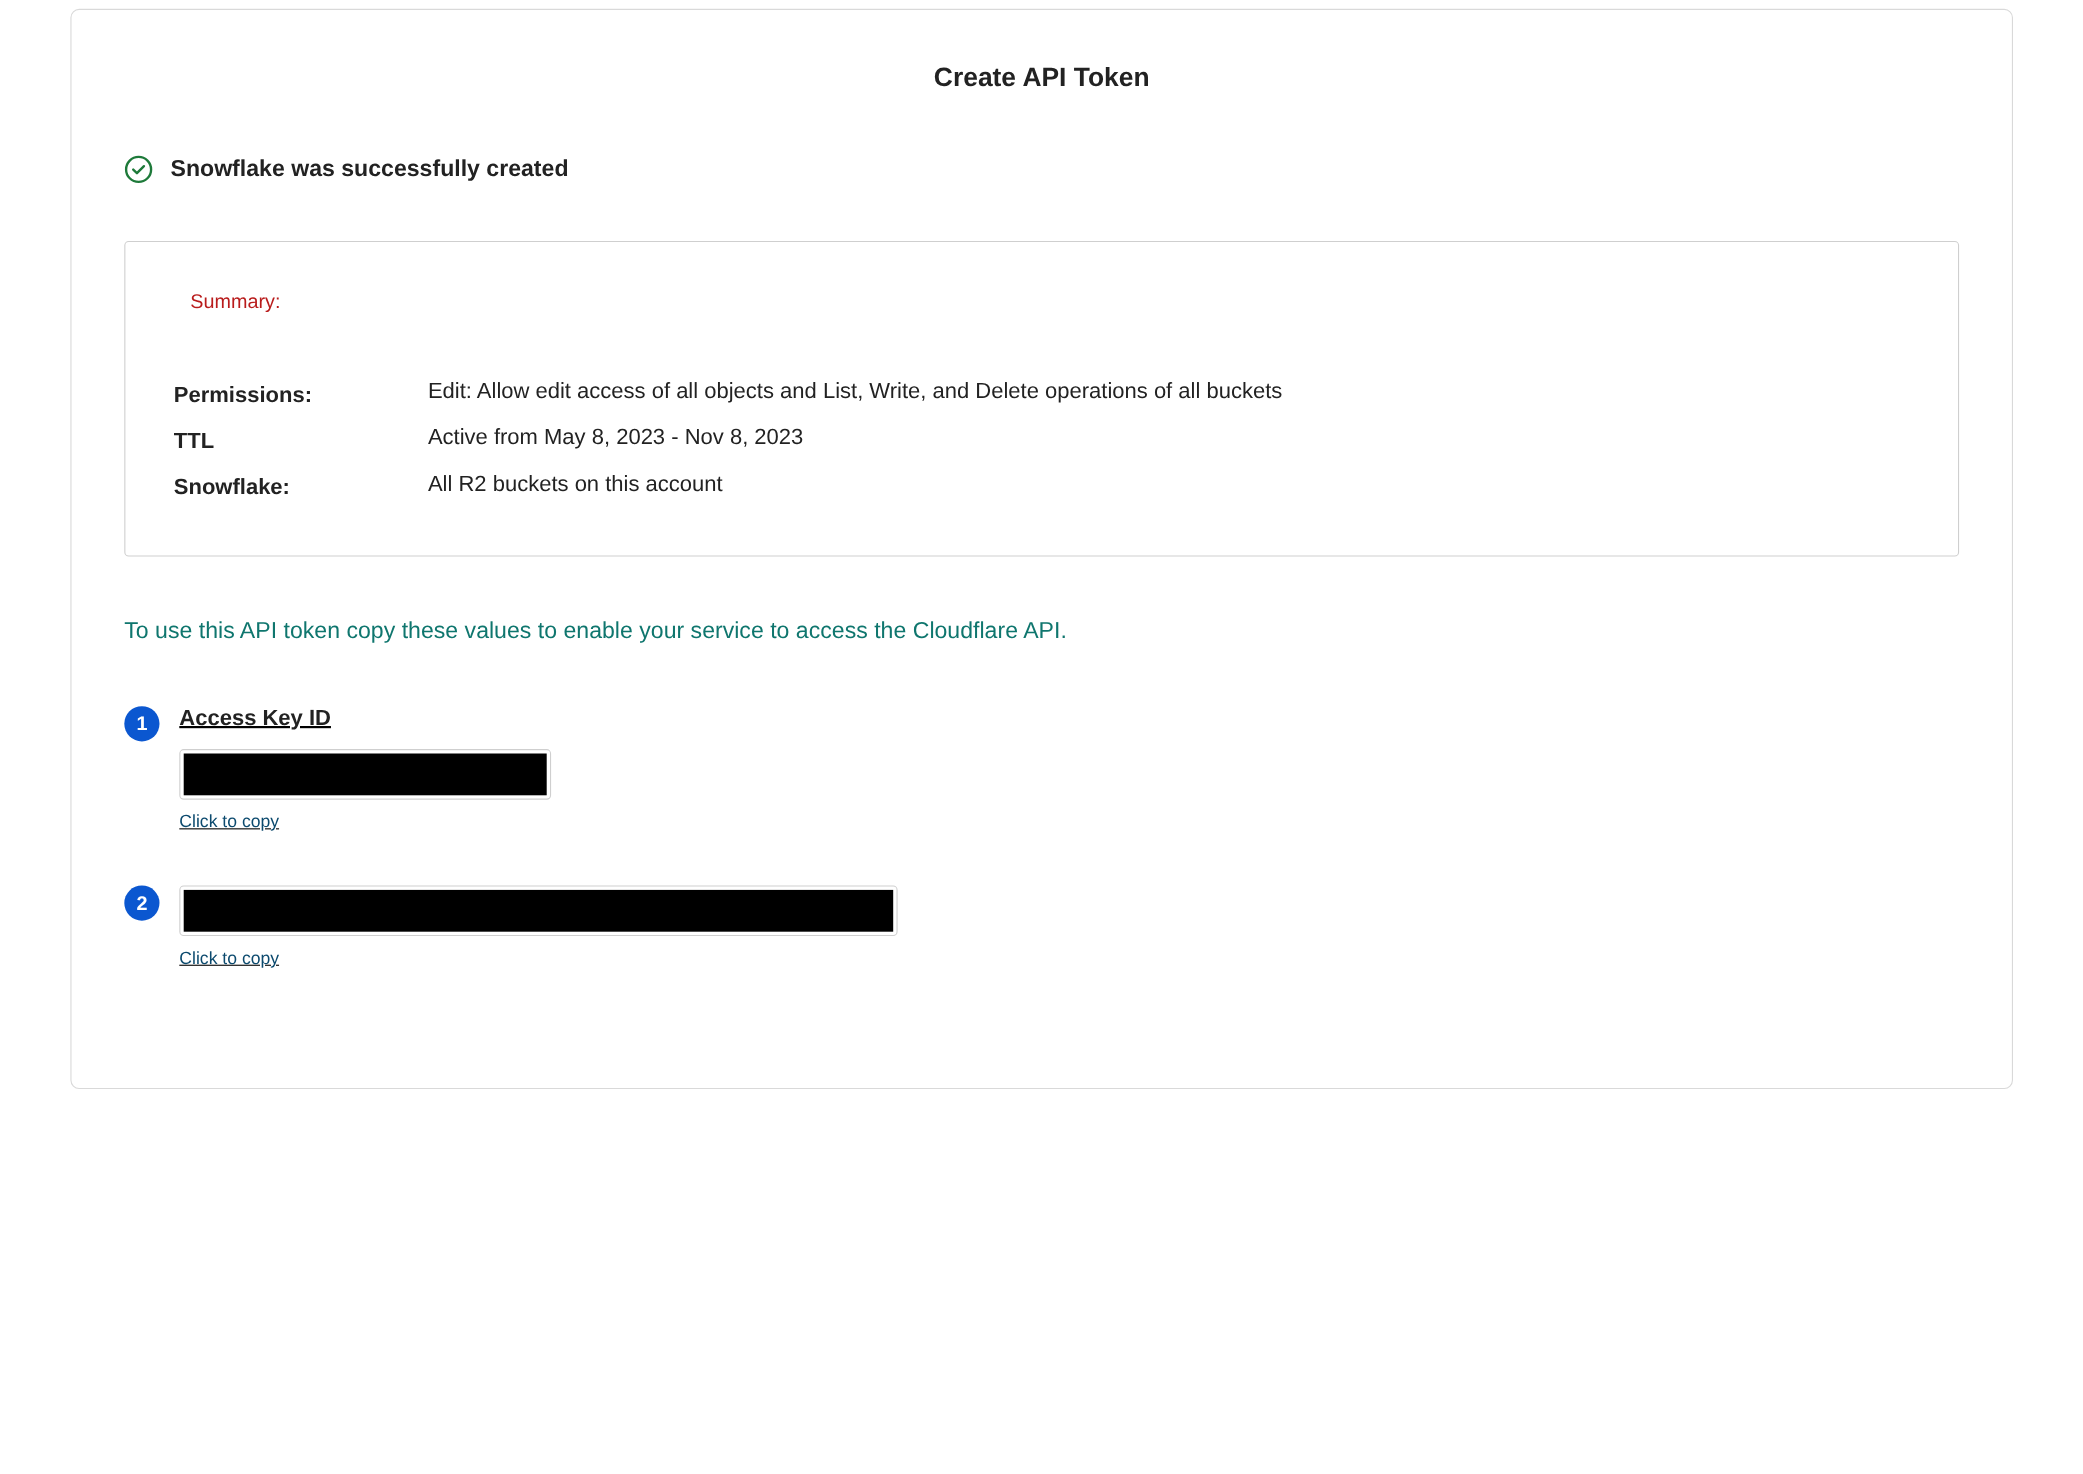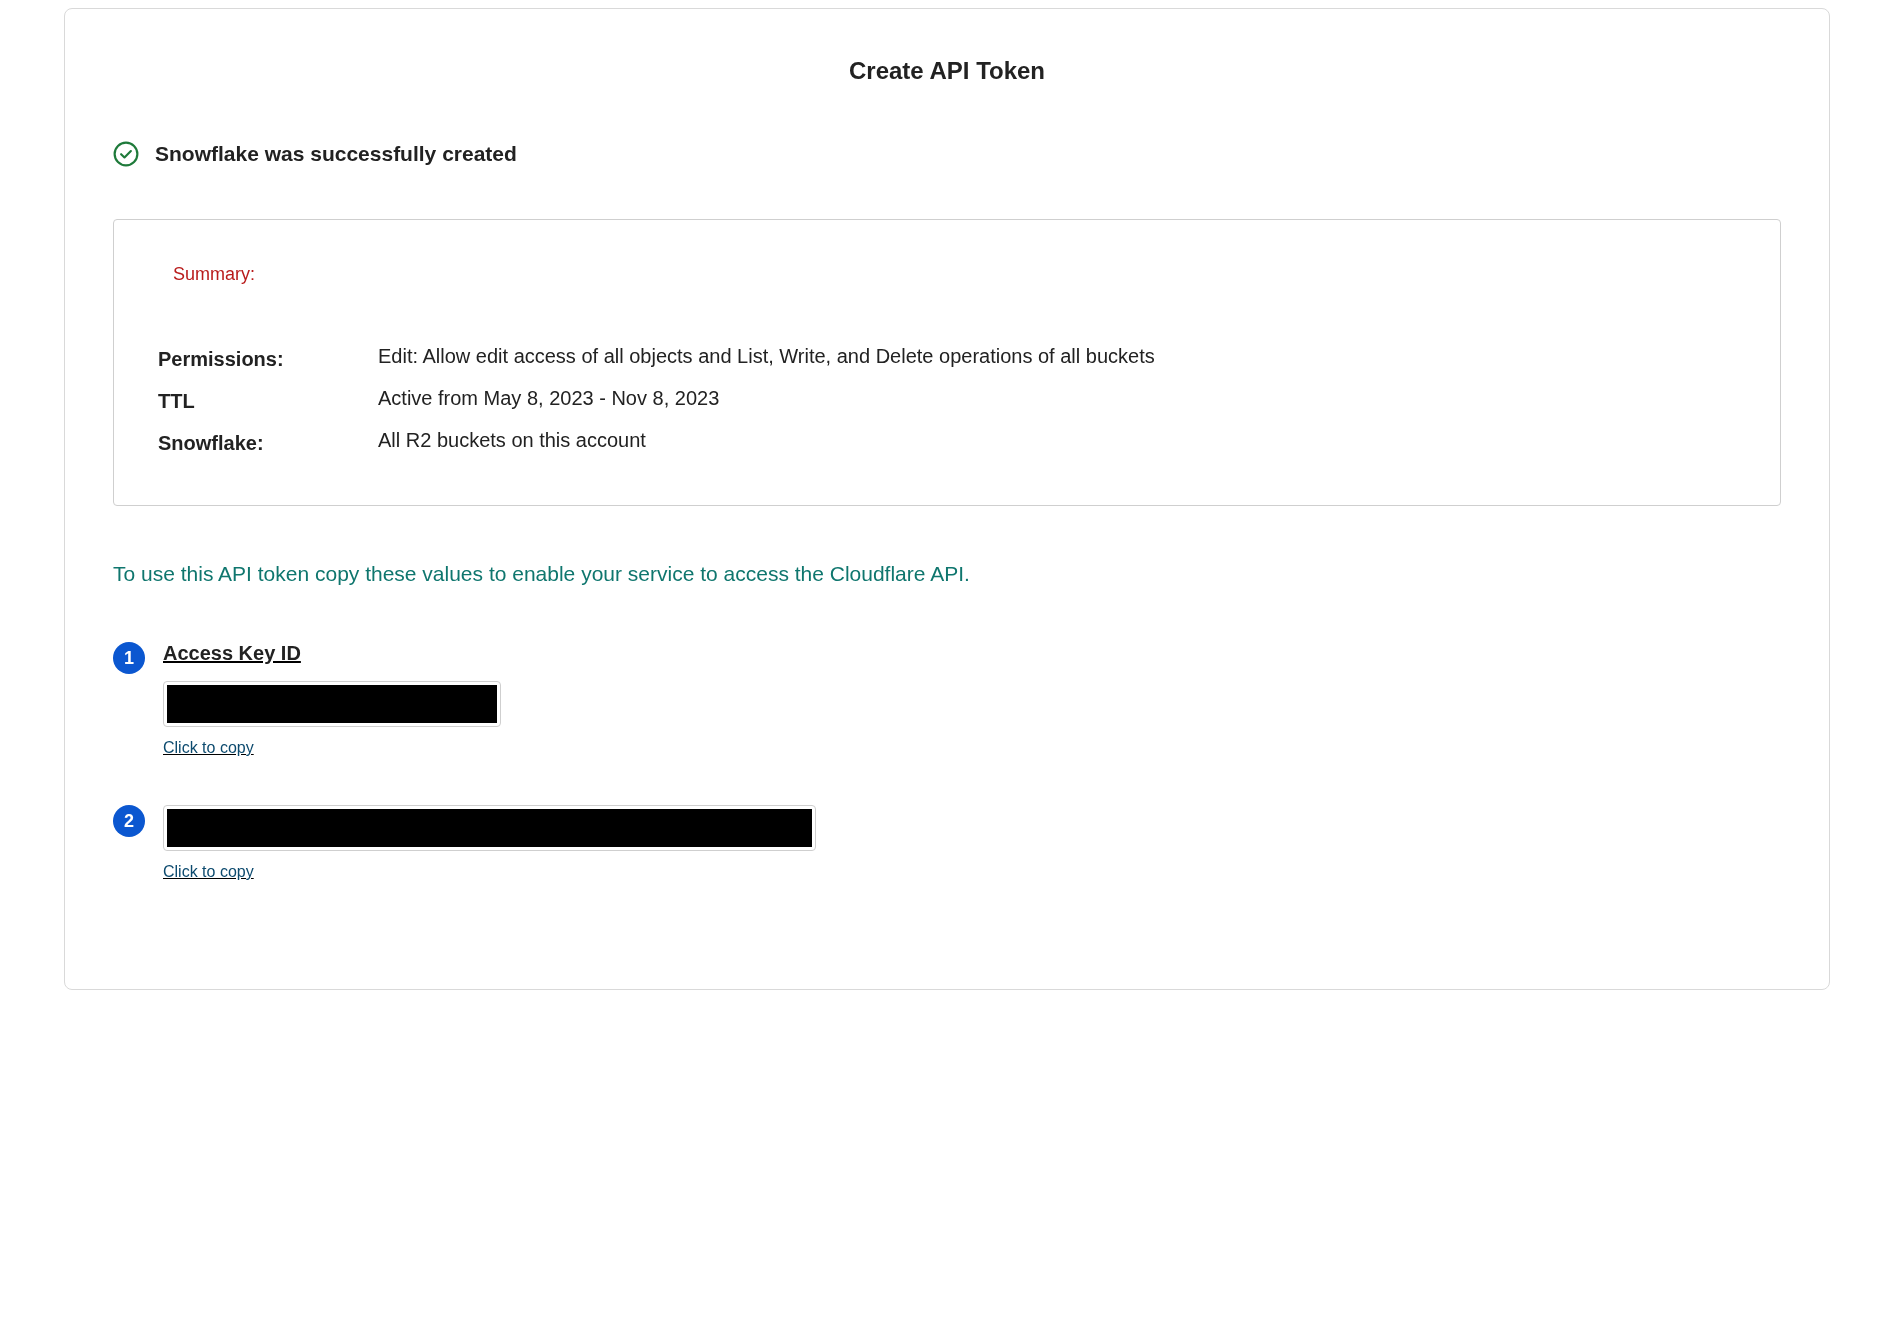--- a/index.html
+++ b/index.html
@@ -65,20 +65,21 @@
       flex-shrink: 0;
       font-size: 20px;
       font-weight: 700;
       color: #222;
     }
     .summary-value {
       font-size: 20px;
       font-weight: 400;
       color: #222;
       line-height: 1.5;
+      margin-left: 11px;
     }
     .instructions {
       font-size: 21px;
       font-weight: 400;
       color: #0f766e;
       margin-bottom: 56px;
     }
     .key-block {
       display: flex;
       align-items: flex-start;

